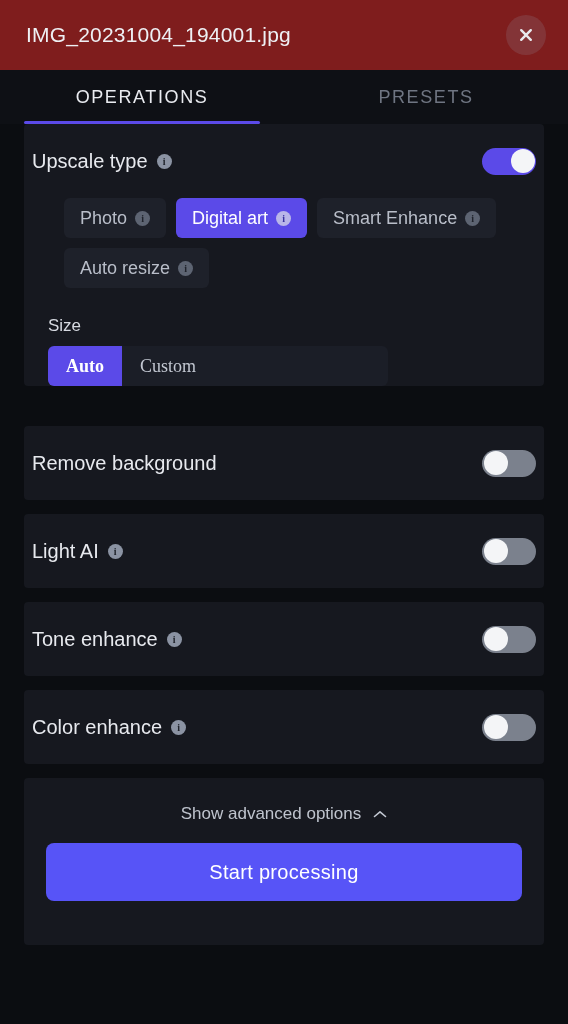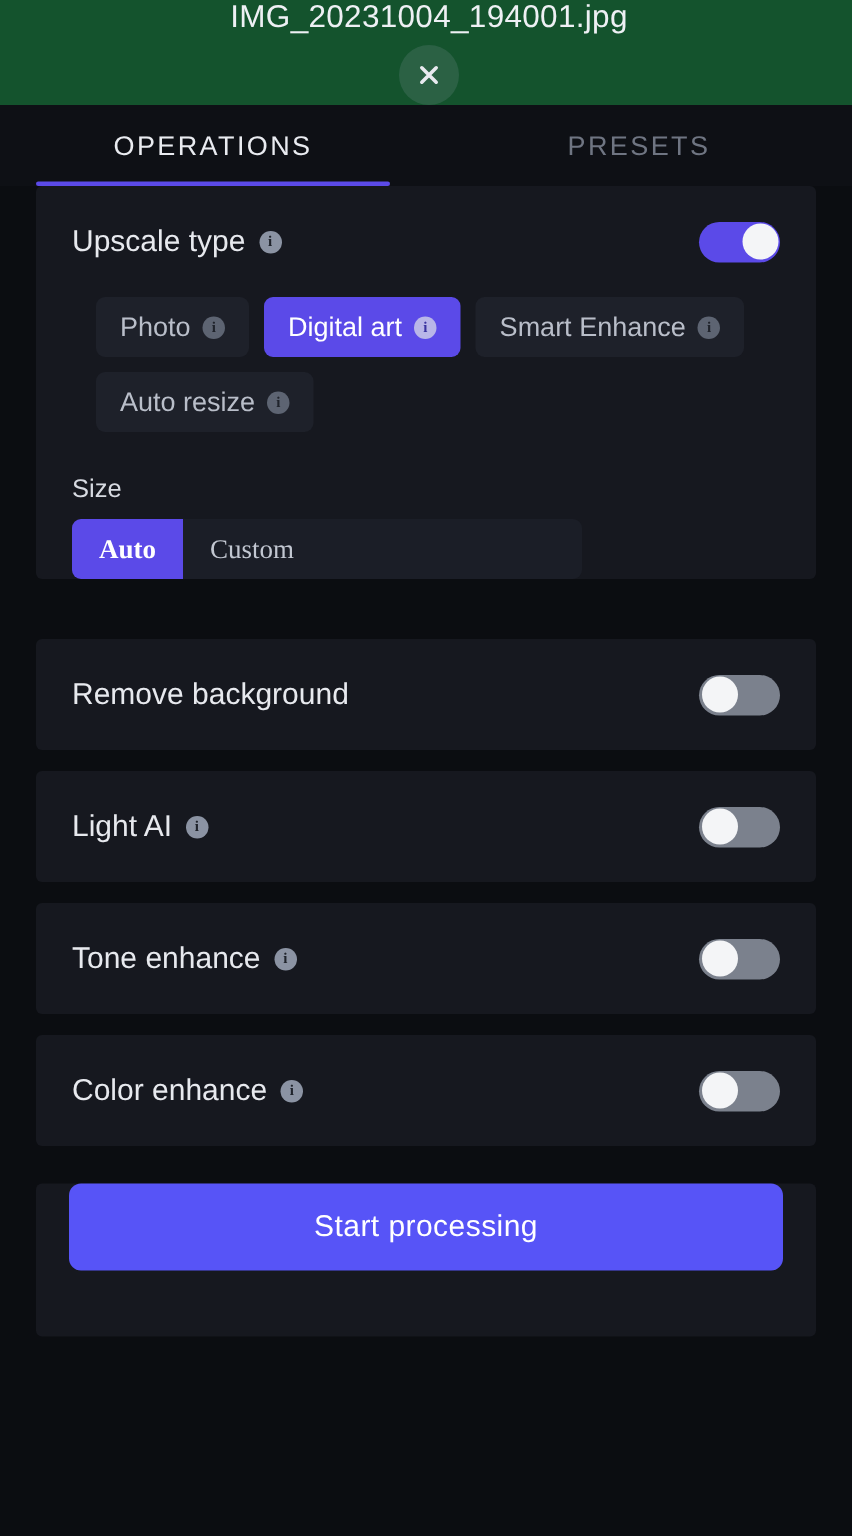--- a/index.html
+++ b/index.html
@@ -7,26 +7,25 @@
     width: 568px; height: 1024px;
     background: #0b0d11;
     font-family: "Liberation Sans", sans-serif;
     overflow: hidden;
   }
   body { position: relative; }
 
   
   .titlebar {
     height: 70px;
-    background: #14532d;
+    background: #7f1d1d;
     display: flex;
     align-items: center;
     justify-content: space-between;
     padding: 0 22px 0 26px;
-    flex-direction: column;
   }
   .file-title {
     color: #eef0f4;
     font-size: 21px;
     letter-spacing: .2px;
     white-space: nowrap;
   }
   .close-btn {
     width: 40px; height: 40px;
     border-radius: 50%;
@@ -72,21 +71,21 @@
     border-radius: 4px;
   }
   .card.flush { margin-bottom: 0; }
   .gap { height: 14px; }
 
   
   .row {
     display: flex;
     align-items: center;
     justify-content: space-between;
-    padding: 0 24px;
+    padding: 0 8px;
     min-height: 74px;
   }
   .row-label {
     display: flex;
     align-items: center;
     gap: 9px;
     color: #e7e9ee;
     font-size: 20px;
   }
 
@@ -312,17 +311,25 @@
       </div>
       <div class="toggle">
         <span class="knob"></span>
       </div>
     </div>
   </div>
 
   <div class="gap"></div>
 
   <div class="card flush">
+    <div class="adv">
+      <span>Show advanced options</span>
+      <span>
+        <svg width="14" height="9" viewBox="0 0 14 9">
+          <path d="M1.5 6.5 L7 1.8 L12.5 6.5" fill="none" stroke="#c3c8d2" stroke-width="1.6" stroke-linecap="round" stroke-linejoin="round"></path>
+        </svg>
+      </span>
+    </div>
     <div class="cta">Start processing</div>
     <div style="height:44px"></div>
   </div>
 
 </div>
 
 </body></html>

